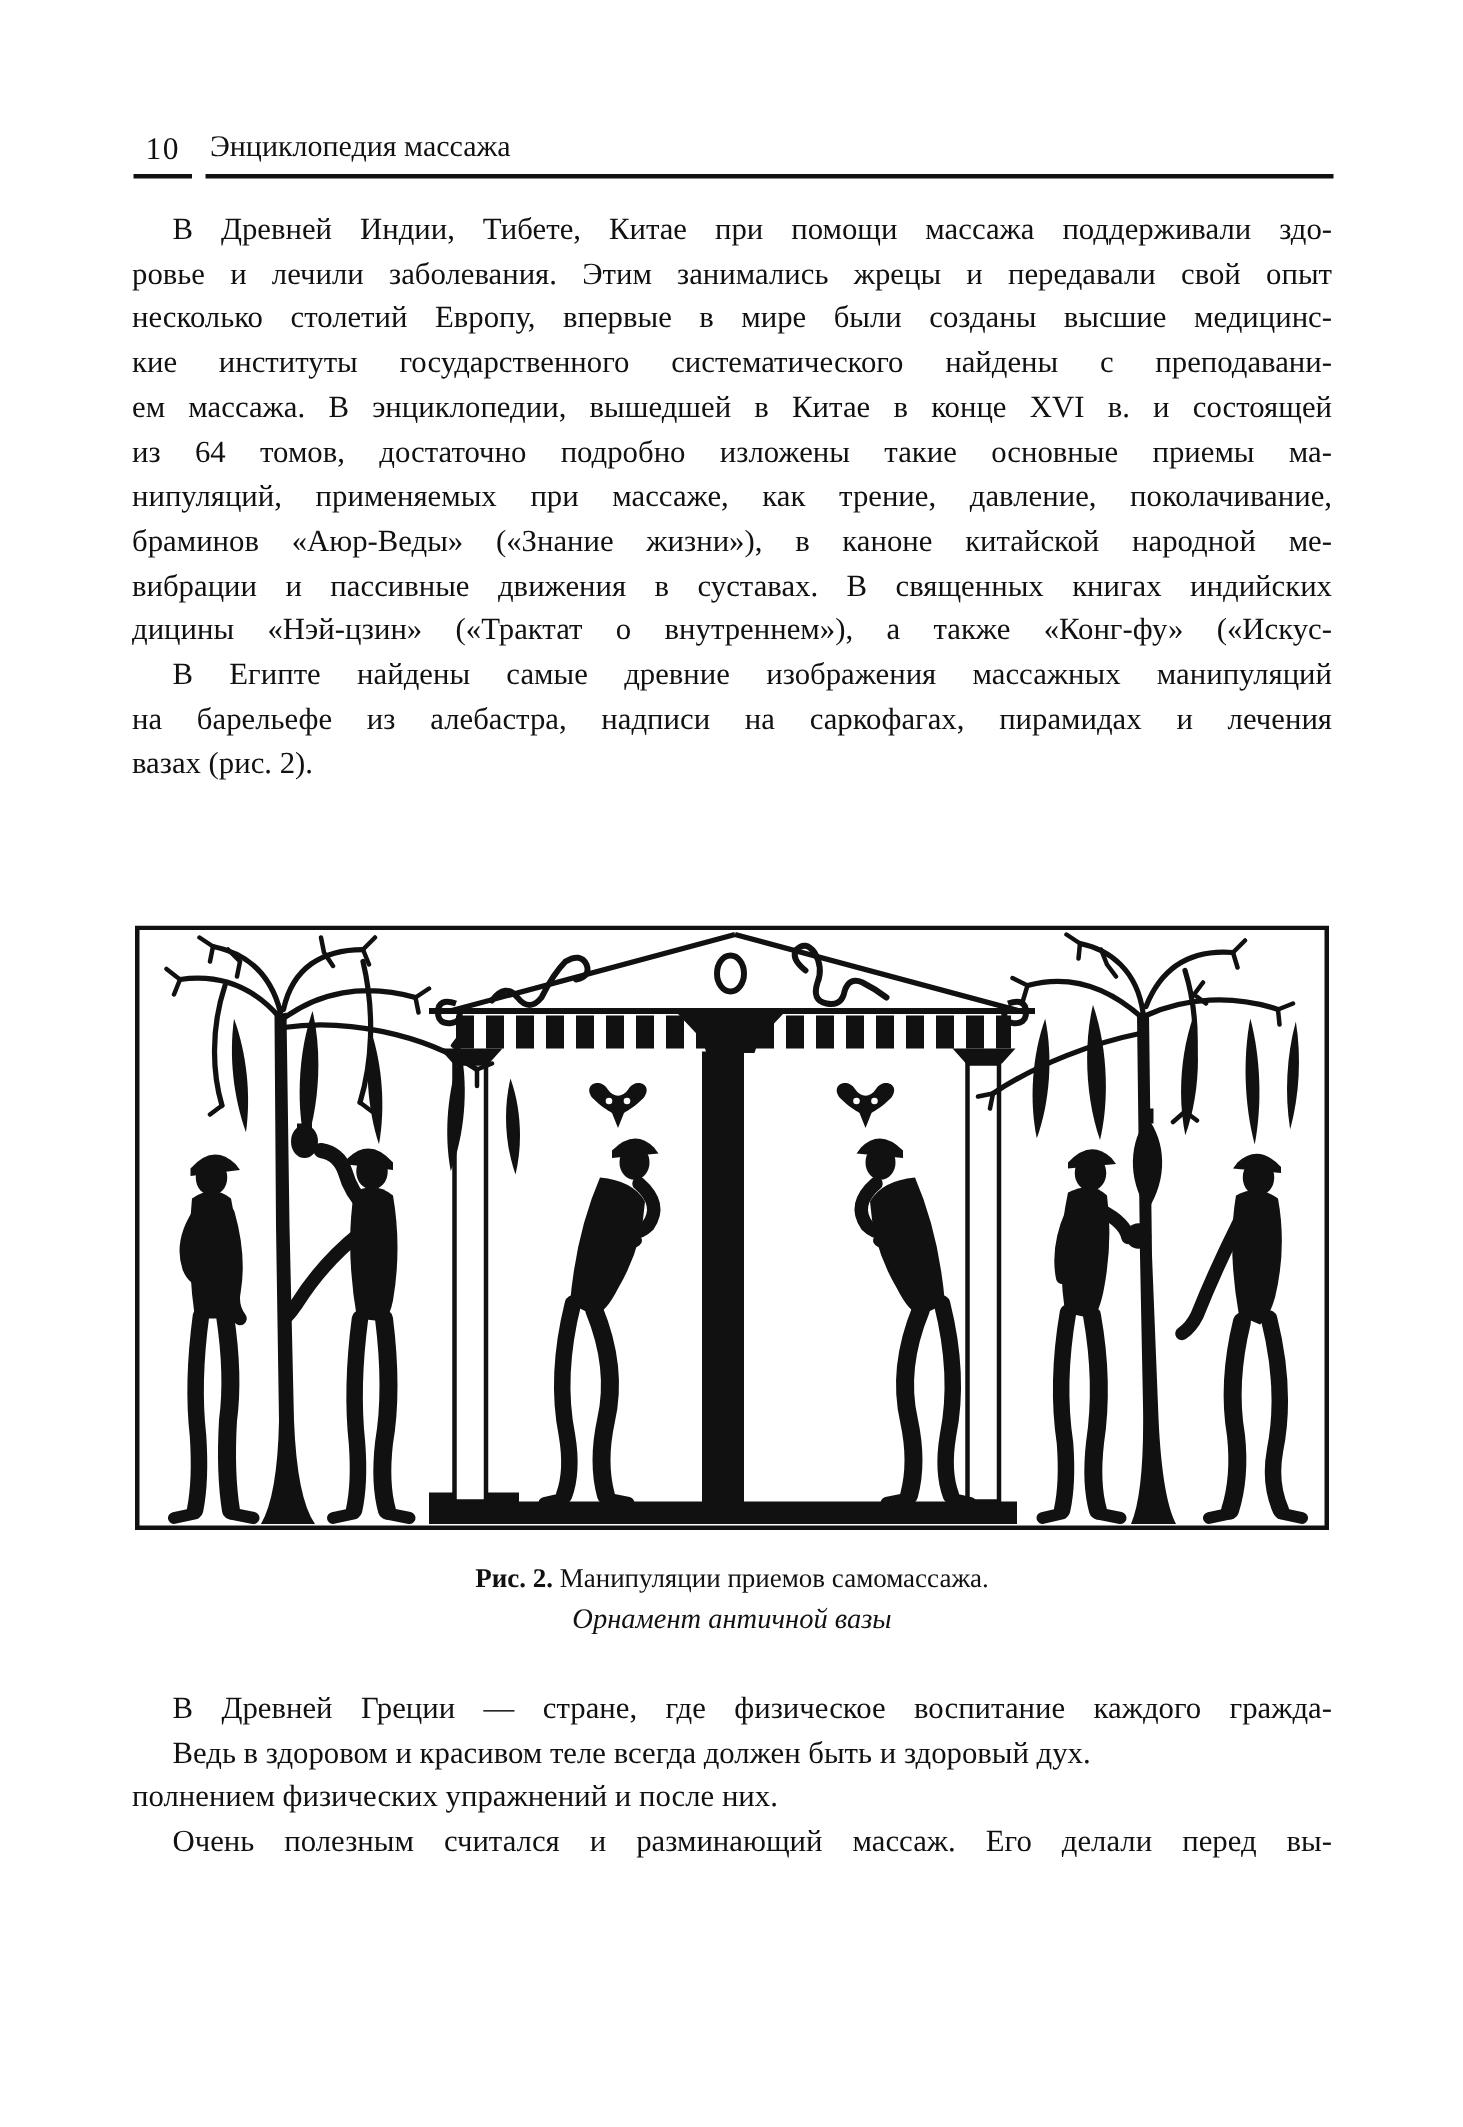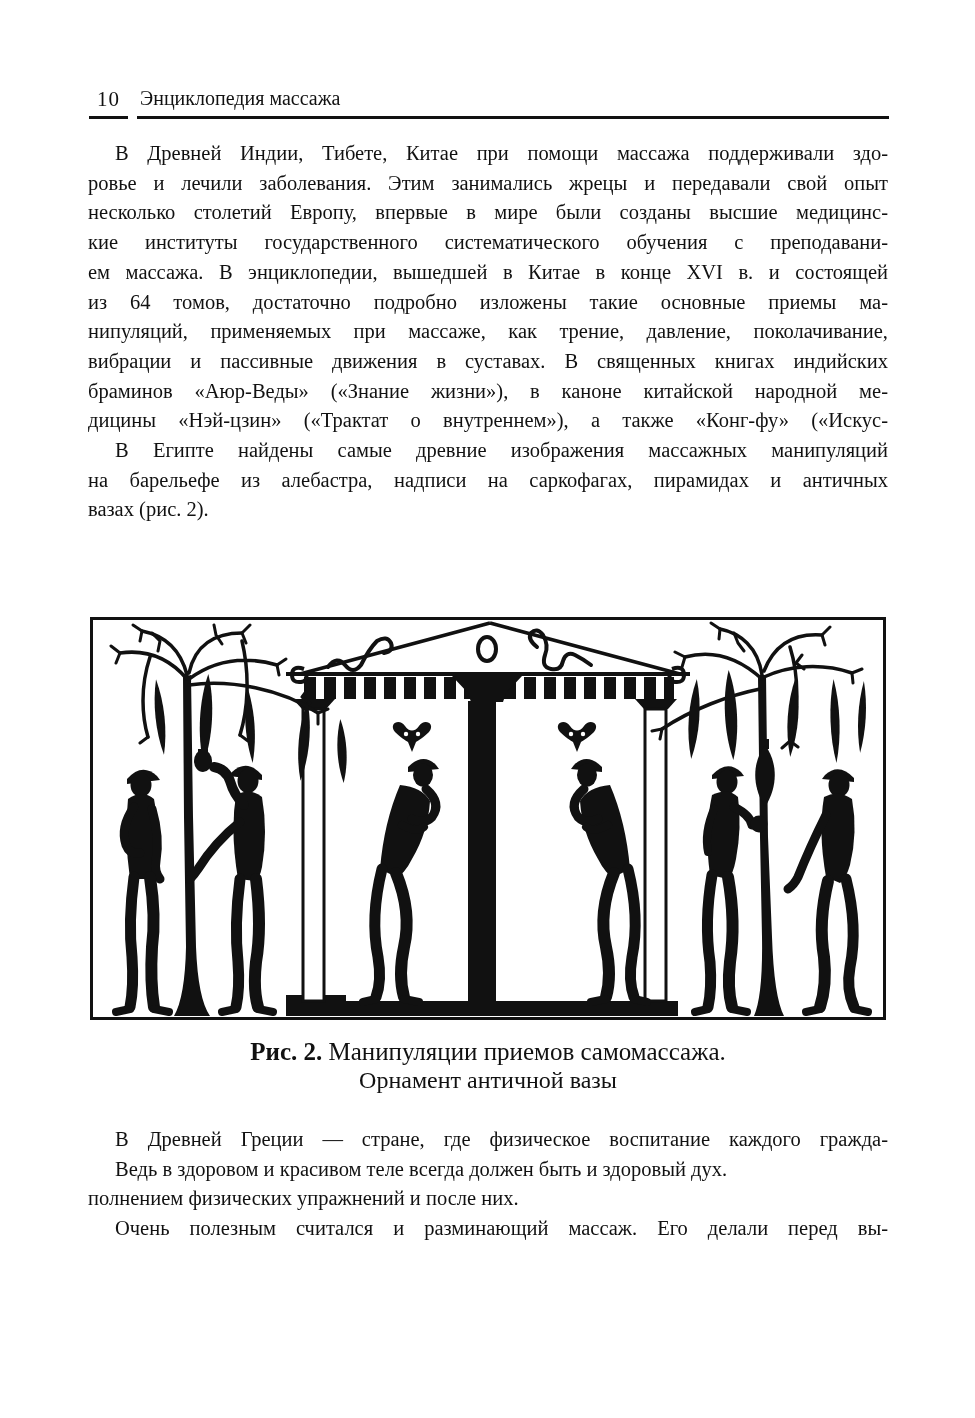--- a/index.html
+++ b/index.html
@@ -16,50 +16,50 @@
   .text-block{position:absolute;left:88px;width:800px;}
   .line{
     font-size:20.5px;line-height:29.7px;white-space:normal;
     text-align:justify;text-align-last:justify;
   }
   .line.last{text-align-last:left;}
   .line.first{text-indent:27px;}
   
   .fig-wrap{position:absolute;left:90px;top:617px;width:796px;height:403px;}
   .caption{position:absolute;left:88px;top:1038px;width:800px;text-align:center;}
-  .cap-line1{font-size:25px;line-height:28px;}
+  .cap-line1{font-size:18px;line-height:28px;}
   .cap-label{font-weight:bold;}
-  .cap-line2{font-size:24px;line-height:28px;}
+  .cap-line2{font-size:19px;line-height:28px;font-style:italic;}
   
   .ink{fill:#111;}
   .stroke{stroke:#111;fill:none;}
 </style>
 </head>
 <body>
 
 <div class="page">
 
   <div class="hdr-pagenum">10</div>
   <div class="hdr-title">Энциклопедия массажа</div>
   <div class="rule-short"></div>
   <div class="rule-long"></div>
 
   <div class="text-block" style="top:139px">
       <div class="line first">В Древней Индии, Тибете, Китае при помощи массажа поддерживали здо-</div>
       <div class="line">ровье и лечили заболевания. Этим занимались жрецы и передавали свой опыт</div>
       <div class="line">несколько столетий Европу, впервые в мире были созданы высшие медицинс-</div>
-      <div class="line">кие институты государственного систематического обучения с преподавани-</div>
+      <div class="line">кие институты государственного систематического найдены с преподавани-</div>
       <div class="line">ем массажа. В энциклопедии, вышедшей в Китае в конце XVI в. и состоящей</div>
       <div class="line">из 64 томов, достаточно подробно изложены такие основные приемы ма-</div>
       <div class="line">нипуляций, применяемых при массаже, как трение, давление, поколачивание,</div>
+      <div class="line">браминов «Аюр-Веды» («Знание жизни»), в каноне китайской народной ме-</div>
       <div class="line">вибрации и пассивные движения в суставах. В священных книгах индийских</div>
-      <div class="line">браминов «Аюр-Веды» («Знание жизни»), в каноне китайской народной ме-</div>
       <div class="line">дицины «Нэй-цзин» («Трактат о внутреннем»), а также «Конг-фу» («Искус-</div>
       <div class="line first">В Египте найдены самые древние изображения массажных манипуляций</div>
-      <div class="line">на барельефе из алебастра, надписи на саркофагах, пирамидах и античных</div>
+      <div class="line">на барельефе из алебастра, надписи на саркофагах, пирамидах и лечения</div>
       <div class="line last">вазах (рис. 2).</div>
     </div>
 
   <div class="fig-wrap">
     <svg width="796" height="403" viewBox="0 0 796 403" xmlns="http://www.w3.org/2000/svg">
 
       <rect x="1.5" y="1.5" width="793" height="400" fill="#fff" stroke="#111" stroke-width="3"></rect>
 
       <g>
 

